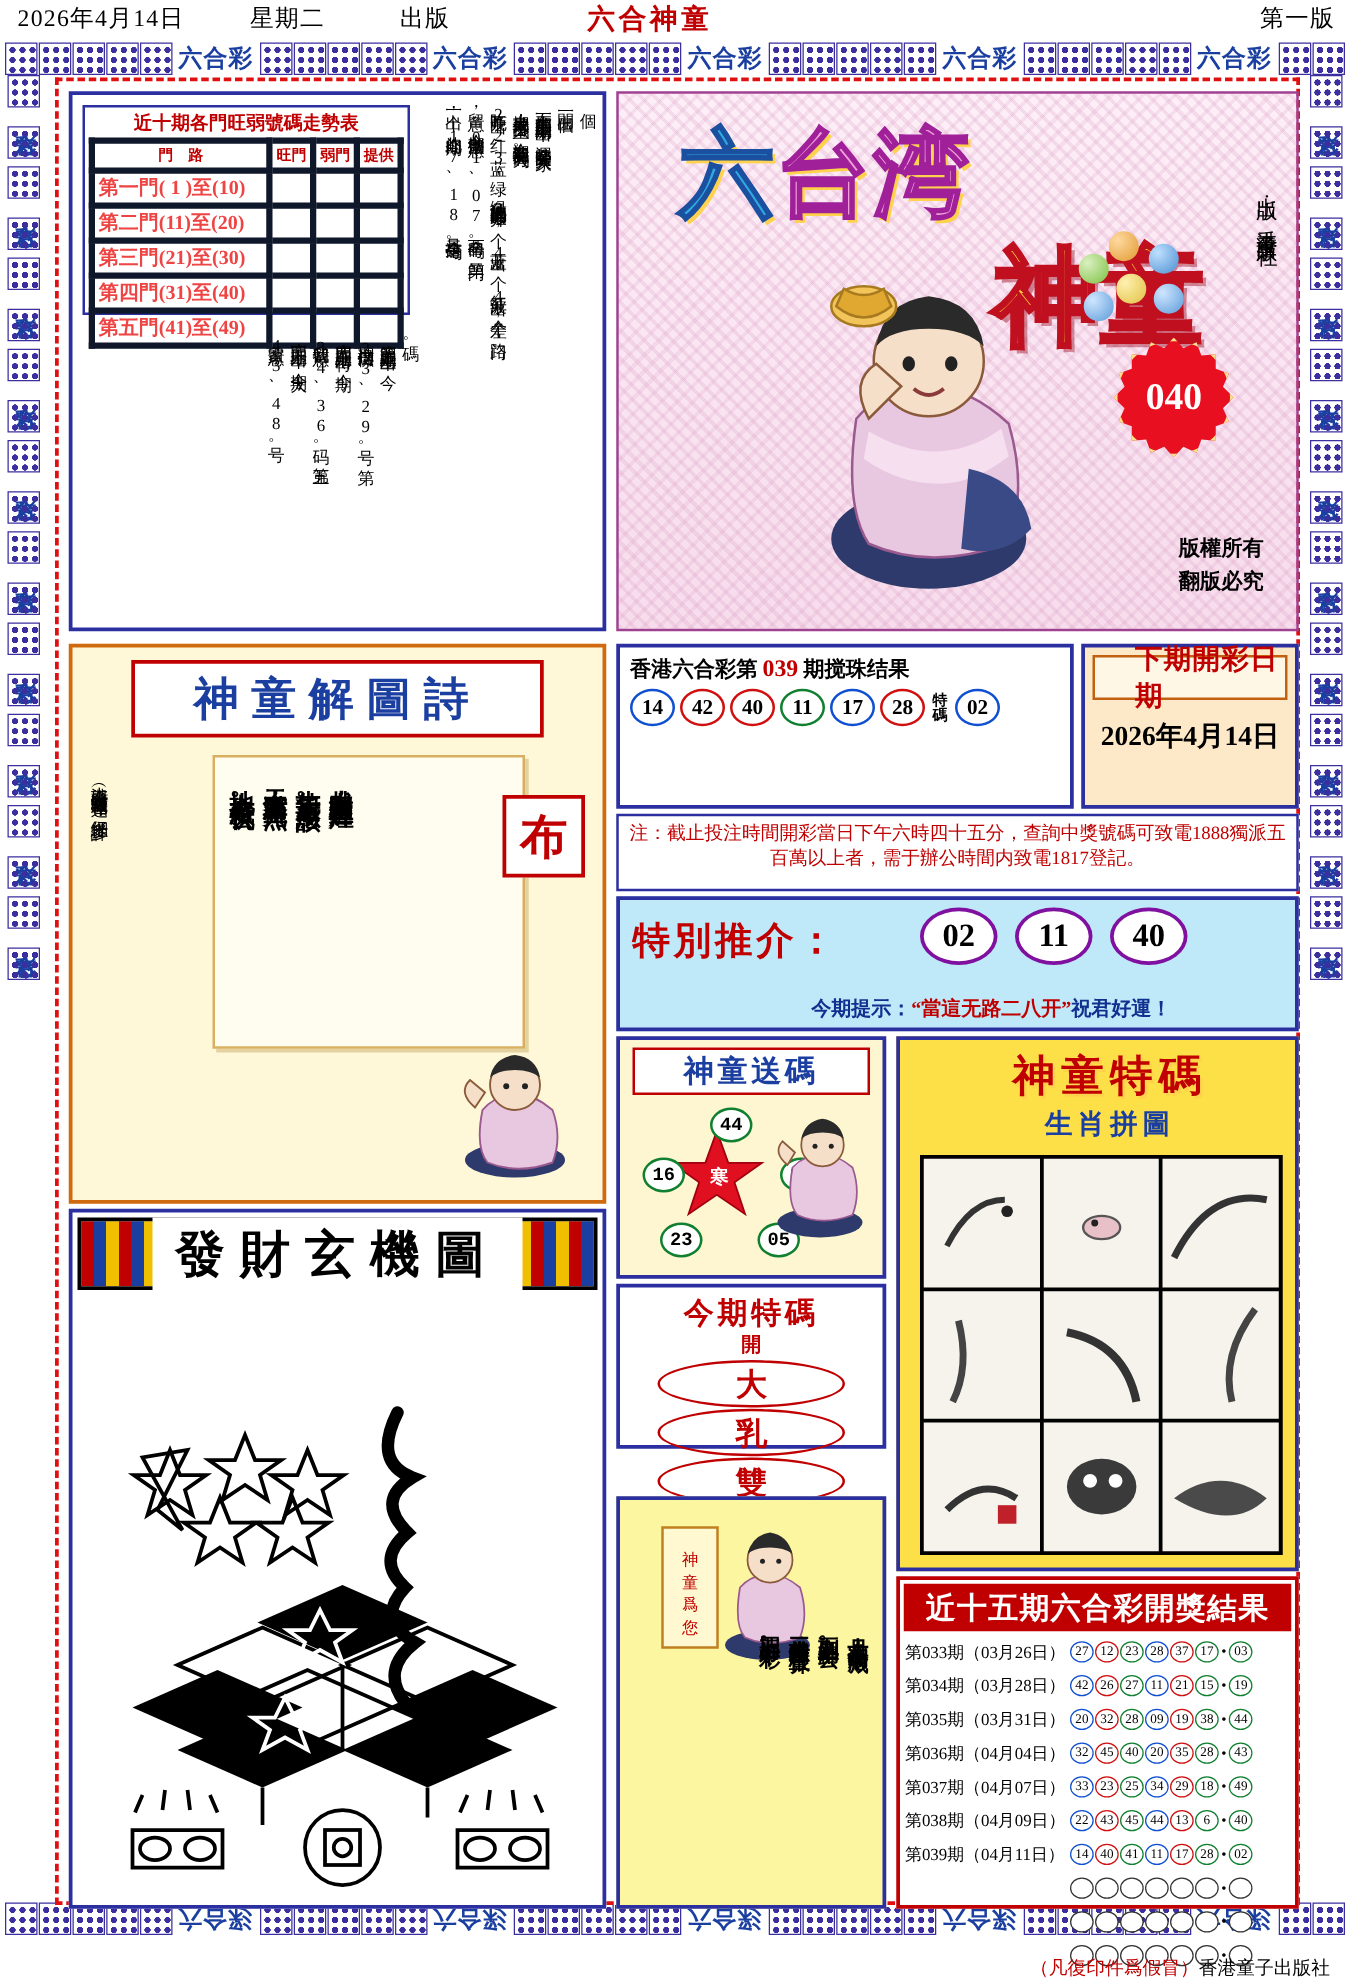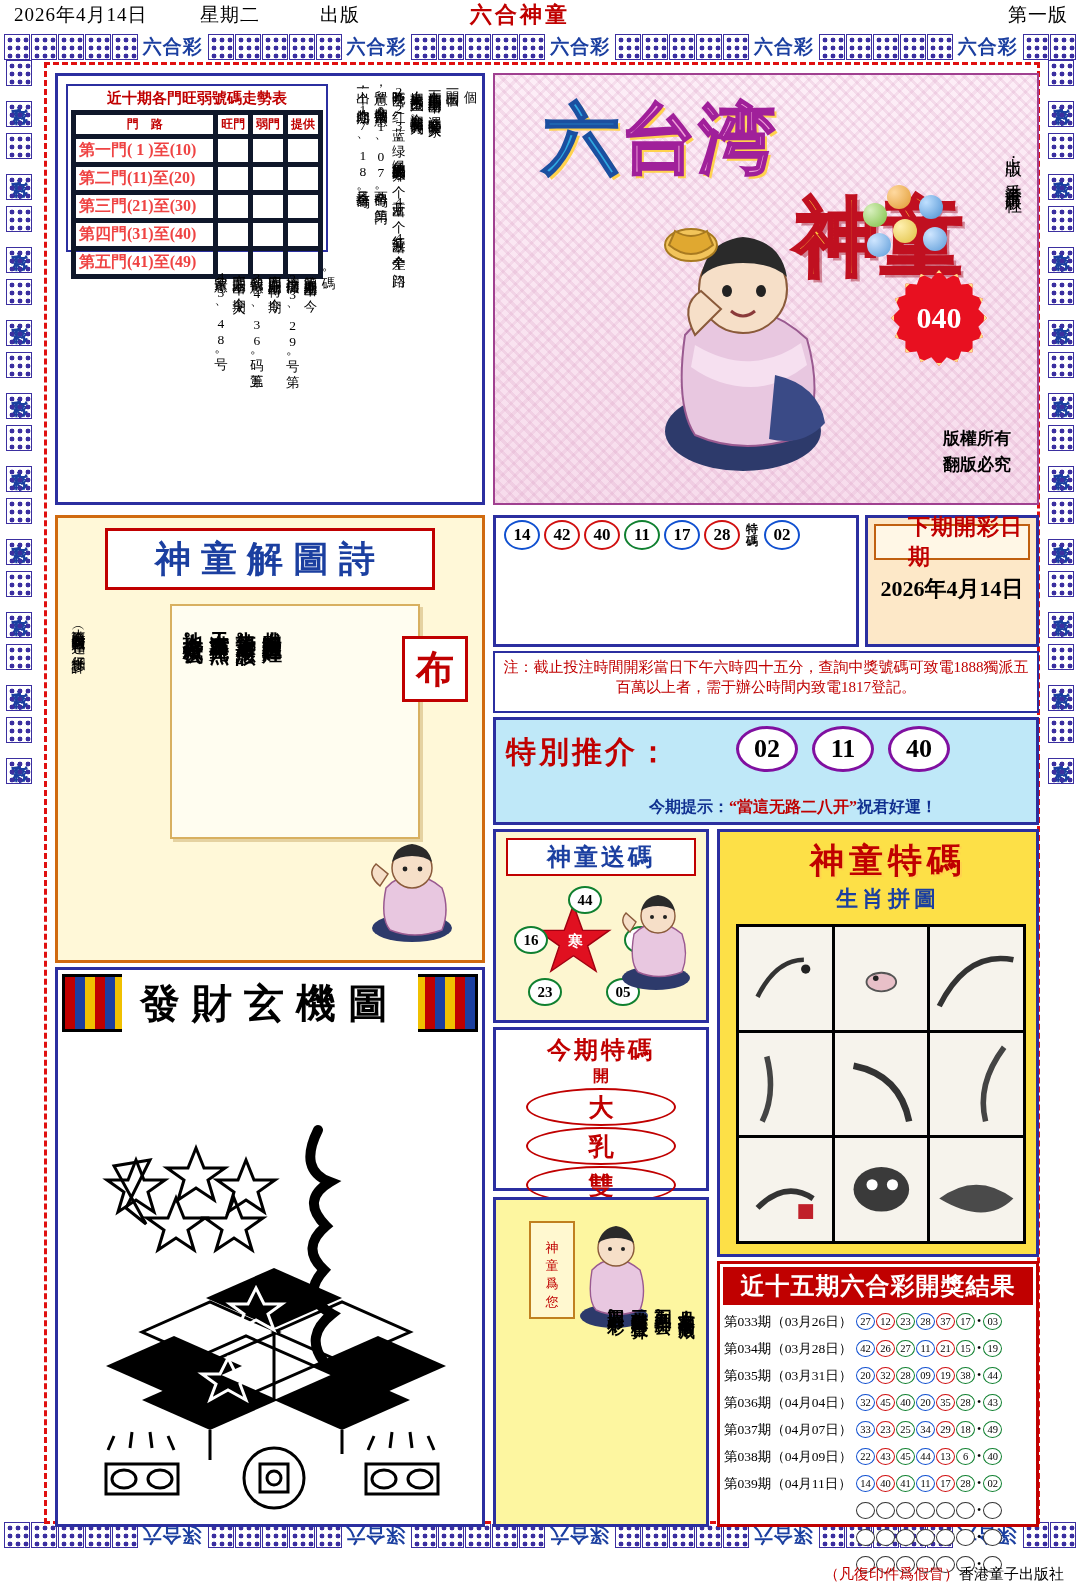--- a/index.html
+++ b/index.html
@@ -244,21 +244,21 @@
   }
   .rec-tip {
     position:absolute; left:0; bottom:4px; width:100%; text-align:center;
     font-size:16px; font-weight:bold; color:#103090;margin-left:27px;
   }
   .rec-tip .q { color:#c00000; }
 
   
   .send-box {
     position:absolute; left:440px; top:314px; width:216px; height:194px;
-    border:3px solid #2b2fa0; background:#fdf6d0;
+    border:3px solid #2b2fa0; background:#fdf6d0;font-family:Liberation Mono, monospace;
   }
   .send-title {
     margin:6px auto 0; width:190px; height:38px; background:#fff;
     border:2px solid #c00000; display:flex; align-items:center; justify-content:center;
     font-size:24px; font-weight:bold; color:#1b3fa0; letter-spacing:3px;
   }
   .send-star { position:absolute; left:18px; top:56px; width:150px; height:126px; }
   .sball {
     position:absolute; width:34px; height:28px; border-radius:50%;
     border:2px solid #108030; background:#fff;
@@ -279,21 +279,21 @@
     text-align:center; font-size:22px; font-weight:bold; color:#1b3fa0; letter-spacing:4px;
   }
   .puzzle {
     position:absolute; left:16px; top:92px; width:290px; height:320px;
     display:grid; grid-template-columns:repeat(3,1fr); grid-template-rows:repeat(3,1fr);
     gap:3px; background:#000; border:3px solid #000;
   }
   .pcell { background:#f6f3ec; position:relative; overflow:hidden; }
 
   .lucky-box {
-    position:absolute; left:440px; top:512px; width:216px; height:164px;
+    position:absolute; left:440px; top:512px; width:216px; height:132px;
     border:3px solid #2b2fa0; background:#fff;
   }
   .lucky-title {
     text-align:center; font-size:24px; font-weight:bold; color:#c00000;
     letter-spacing:3px; padding-top:4px;
   }
   .lucky-kai { text-align:center; font-size:16px; font-weight:bold; color:#c00000; }
   .lucky-oval {
     width:150px; height:38px; margin:1px auto; border:2px solid #c00000;
     border-radius:50%; display:flex; align-items:center; justify-content:center;
@@ -638,20 +638,23 @@
         <path d="M32 52 q-6 30 4 42 q24 10 52 0 q8 -20 0 -42 q-14 -12 -28 -13 q-18 1 -28 13z" fill="#e8c7e0" stroke="#9a5a90" stroke-width="1.5"></path>
         <circle cx="58" cy="32" r="20" fill="#f6dfc8" stroke="#8a5a3a" stroke-width="1.5"></circle>
         <path d="M38 26 q3 -16 20 -18 q17 2 20 18 q-7 -6 -20 -6 q-13 0 -20 6z" fill="#2a2a2a"></path>
         <circle cx="51" cy="33" r="2.4" fill="#222"></circle>
           <circle cx="66" cy="33" r="2.4" fill="#222"></circle>
         <path d="M26 50 q-14 -12 -4 -22 l12 10z" fill="#f6dfc8" stroke="#8a5a3a" stroke-width="1.5"></path>
       </svg>
     </div>
 
     <div class="draw-box">
+      <div class="draw-head">
+        <span>香港六合彩第</span><span class="iss">039</span><span>期搅珠结果</span>
+      </div>
       <div class="draw-balls">
         <div class="ball blue">14</div>
         <div class="ball red">42</div>
         <div class="ball red">40</div>
         <div class="ball green">11</div>
         <div class="ball blue">17</div>
         <div class="ball red">28</div>
         <div class="sp-label">特碼</div>
         <div class="ball blue">02</div>
       </div>

